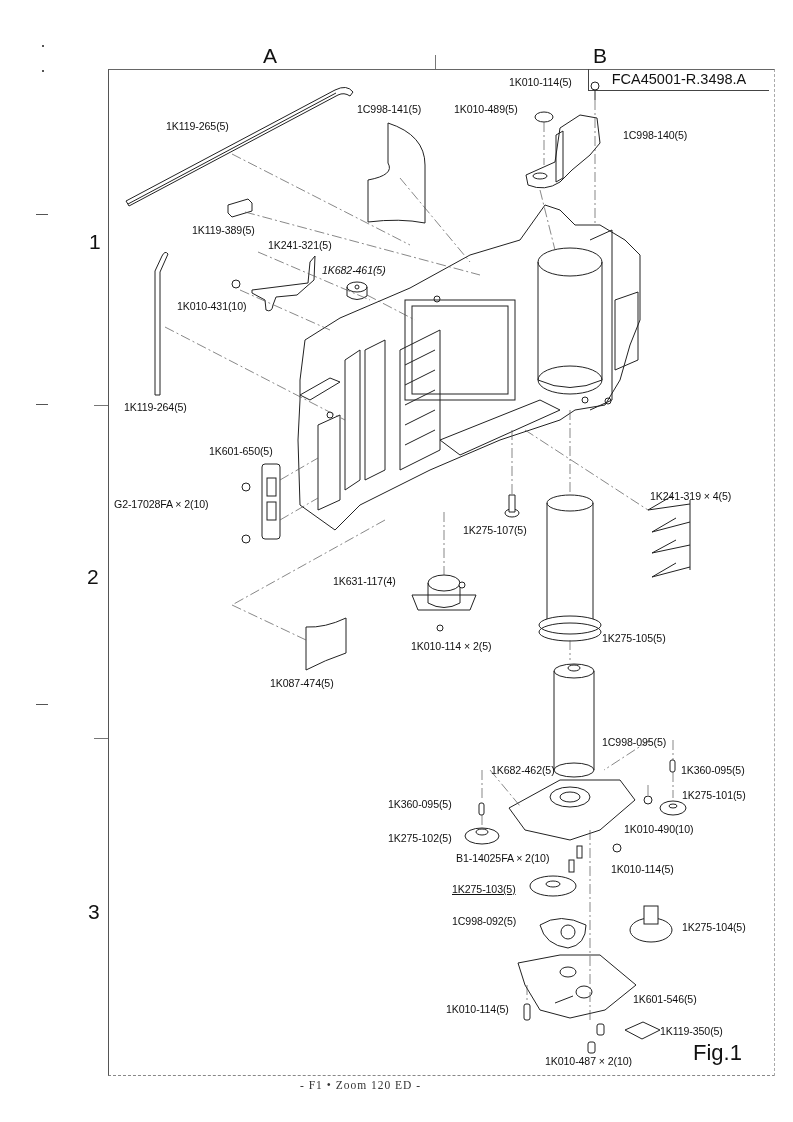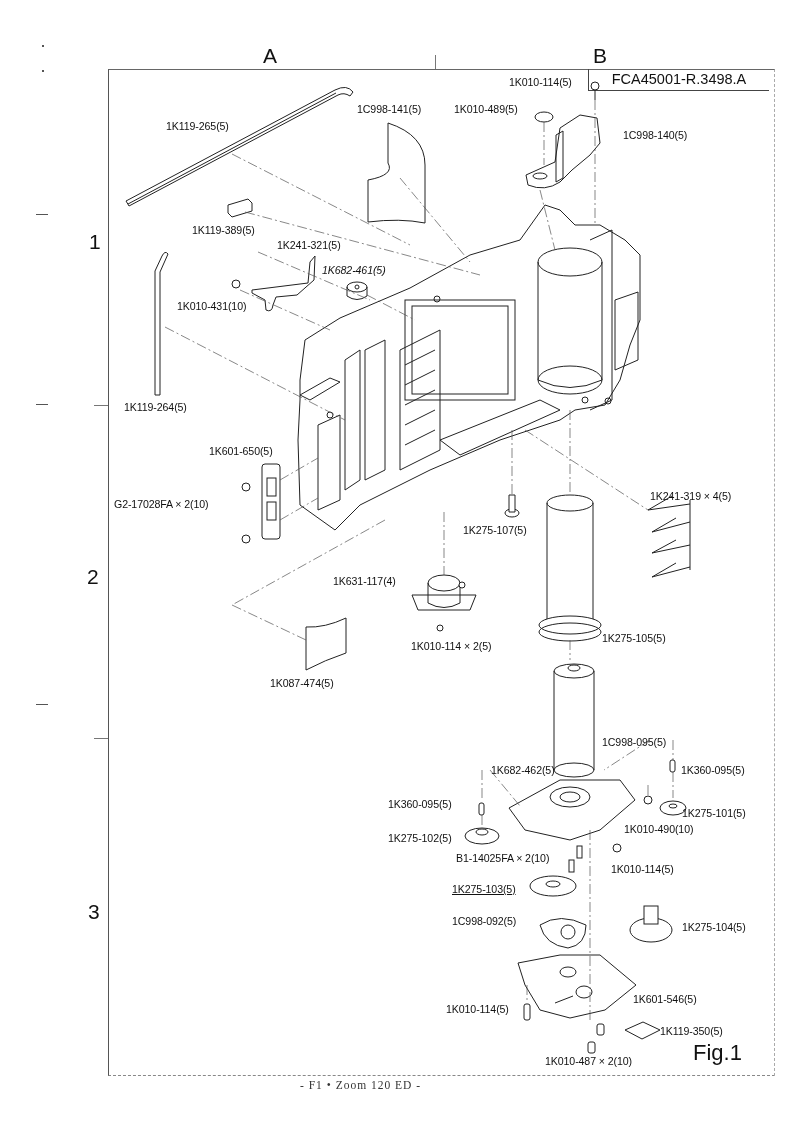--- a/index.html
+++ b/index.html
@@ -214,37 +214,37 @@
     <line x1="650" y1="740" x2="604" y2="770"></line>
   </g>
 </svg>
 
 <div class="lbl" style="left:166px;top:120px;">1K119-265(5)</div>
 <div class="lbl" style="left:357px;top:103px;">1C998-141(5)</div>
 <div class="lbl" style="left:509px;top:76px;">1K010-114(5)</div>
 <div class="lbl" style="left:454px;top:103px;">1K010-489(5)</div>
 <div class="lbl" style="left:623px;top:129px;">1C998-140(5)</div>
 <div class="lbl" style="left:192px;top:224px;">1K119-389(5)</div>
-<div class="lbl" style="left:268px;top:239px;margin-left:9px;">1K241-321(5)</div>
+<div class="lbl" style="left:268px;top:239px;">1K241-321(5)</div>
 <div class="lbl" style="left:322px;top:264px;font-style:italic;">1K682-461(5)</div>
 <div class="lbl" style="left:177px;top:300px;">1K010-431(10)</div>
 <div class="lbl" style="left:124px;top:401px;">1K119-264(5)</div>
 <div class="lbl" style="left:209px;top:445px;">1K601-650(5)</div>
 <div class="lbl" style="left:114px;top:498px;">G2-17028FA × 2(10)</div>
 <div class="lbl" style="left:463px;top:524px;">1K275-107(5)</div>
 <div class="lbl" style="left:650px;top:490px;">1K241-319 × 4(5)</div>
 <div class="lbl" style="left:333px;top:575px;">1K631-117(4)</div>
 <div class="lbl" style="left:411px;top:640px;">1K010-114 × 2(5)</div>
 <div class="lbl" style="left:602px;top:632px;">1K275-105(5)</div>
 <div class="lbl" style="left:270px;top:677px;">1K087-474(5)</div>
 <div class="lbl" style="left:602px;top:703px;margin-top:33px;">1C998-095(5)</div>
 <div class="lbl" style="left:491px;top:764px;">1K682-462(5)</div>
 <div class="lbl" style="left:681px;top:764px;">1K360-095(5)</div>
 <div class="lbl" style="left:388px;top:798px;">1K360-095(5)</div>
-<div class="lbl" style="left:682px;top:807px;">1K275-101(5)</div>
+<div class="lbl" style="left:682px;top:789px;">1K275-101(5)</div>
 <div class="lbl" style="left:624px;top:823px;">1K010-490(10)</div>
 <div class="lbl" style="left:388px;top:832px;">1K275-102(5)</div>
 <div class="lbl" style="left:456px;top:852px;">B1-14025FA × 2(10)</div>
 <div class="lbl" style="left:611px;top:863px;">1K010-114(5)</div>
 <div class="lbl" style="left:452px;top:883px;text-decoration:underline;">1K275-103(5)</div>
 <div class="lbl" style="left:452px;top:915px;">1C998-092(5)</div>
 <div class="lbl" style="left:682px;top:921px;">1K275-104(5)</div>
 <div class="lbl" style="left:633px;top:993px;">1K601-546(5)</div>
 <div class="lbl" style="left:446px;top:1003px;">1K010-114(5)</div>
 <div class="lbl" style="left:660px;top:1025px;">1K119-350(5)</div>

